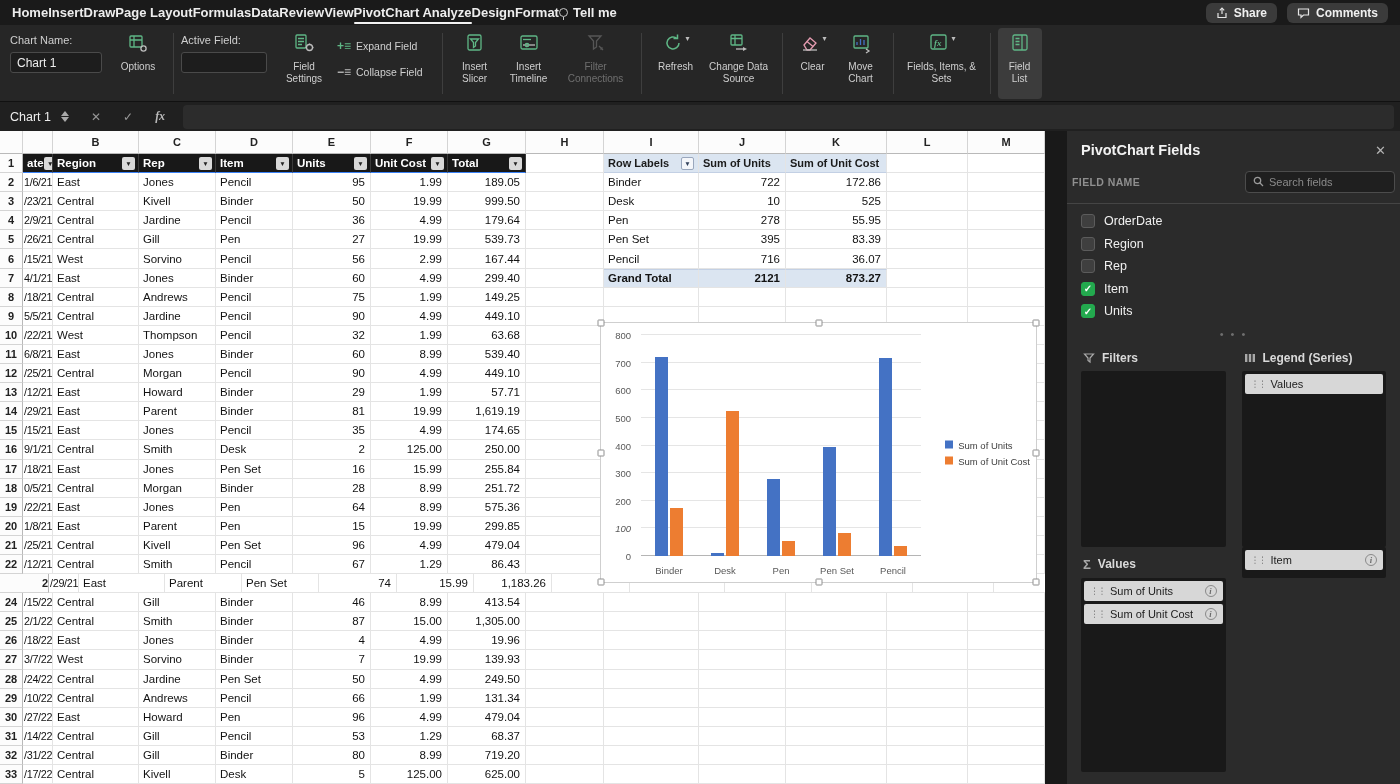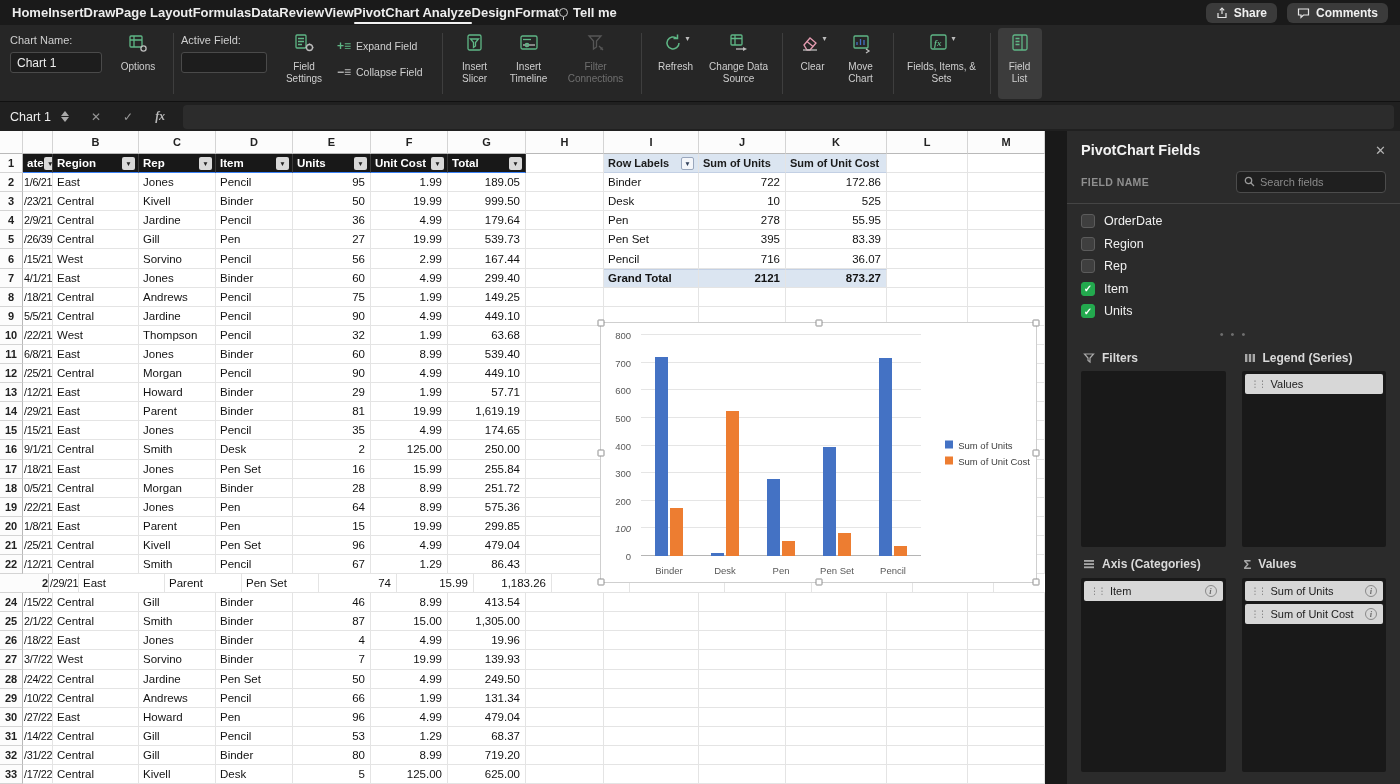--- a/index.html
+++ b/index.html
@@ -103,21 +103,21 @@
   .lentry { display:flex; align-items:center; gap:5px; margin:5px 0; font-size:9.5px; color:#404040;
     white-space:nowrap; }
   .lsq { width:8px; height:8px; flex:none; }
 
   
   .panel { position:absolute; left:1067px; top:131px; width:333px; height:653px; background:#2b2b2b;
     display:flex; flex-direction:column; }
   .p-head { display:flex; align-items:center; justify-content:space-between; padding:11px 14px 7px; }
   .p-title { color:#f2f2f2; font-size:14.5px; font-weight:700; }
   .p-close { color:#b5b5b5; font-size:13px; }
-  .p-row2 { display:flex; align-items:center; justify-content:space-between; padding:6px 14px 10px; }
+  .p-row2 { display:flex; align-items:center; justify-content:space-between; padding:6px 5px 10px; }
   .p-fieldname { color:#8f8f8f; font-size:10.5px; font-weight:700; letter-spacing:.4px; }
   .searchbox { display:flex; align-items:center; gap:5px; width:150px; height:22px;
     background:#1f1f1f; border:1px solid #4c4c4c; border-radius:4px; padding:0 7px; }
   .searchbox input { flex:1; background:transparent; border:none; outline:none; color:#ddd;
     font-size:11px; font-family:inherit; min-width:0; }
   .searchbox input::placeholder { color:#8a8a8a; }
   .p-div { height:1px; background:#454545; }
   #field-list { padding:6px 0 4px; }
   .fitem { display:flex; align-items:center; gap:9px; height:22.5px; padding-left:14px;
     color:#f0f0f0; font-size:12.5px; }
@@ -448,21 +448,21 @@
       <div class="cell num" style="width: 78px;">179.64</div>
       <div class="cell" style="width: 78px;"></div>
       <div class="cell" style="width: 95px;">Pen</div>
       <div class="cell num" style="width: 87px;">278</div>
       <div class="cell num" style="width: 101px;">55.95</div>
       <div class="cell" style="width: 81px;"></div>
       <div class="cell" style="width: 77px;"></div>
     </div>
     <div class="srow">
       <div class="rownum" style="width: 23px;">5</div>
-      <div class="cell ca" style="width: 30px;">/26/39</div>
+      <div class="cell ca" style="width: 30px;">/26/21</div>
       <div class="cell" style="width: 86px;">Central</div>
       <div class="cell" style="width: 77px;">Gill</div>
       <div class="cell" style="width: 77px;">Pen</div>
       <div class="cell num" style="width: 78px;">27</div>
       <div class="cell num" style="width: 77px;">19.99</div>
       <div class="cell num" style="width: 78px;">539.73</div>
       <div class="cell" style="width: 78px;"></div>
       <div class="cell" style="width: 95px;">Pen Set</div>
       <div class="cell num" style="width: 87px;">395</div>
       <div class="cell num" style="width: 101px;">83.39</div>
@@ -1052,30 +1052,20 @@
       <span>Legend (Series)</span>
     </div>
     <div class="well" id="well-filters"></div>
     <div class="well" id="well-legend">
         <div class="chip">
           <span class="grip">⋮⋮</span>
           <span>Values</span>
         </div>
       </div>
     <div class="area-h">
-      <span class="a-ic">
-        <svg width="12" height="12" viewBox="0 0 12 12" fill="#a8a8a8">
-          <rect x="1" y="2" width="10" height="1.8"></rect>
-            <rect x="1" y="5.2" width="10" height="1.8"></rect>
-            <rect x="1" y="8.4" width="10" height="1.8"></rect>
-        </svg>
-        </span>
-      <span>Axis (Categories)</span>
-    </div>
-    <div class="area-h">
       <span class="a-ic sigma">Σ</span>
       <span>Values</span>
     </div>
     <div class="well" id="well-axis">
         <div class="chip">
           <span class="grip">⋮⋮</span>
           <span>Item</span>
           <span class="info">i</span>
         </div>
       </div>

